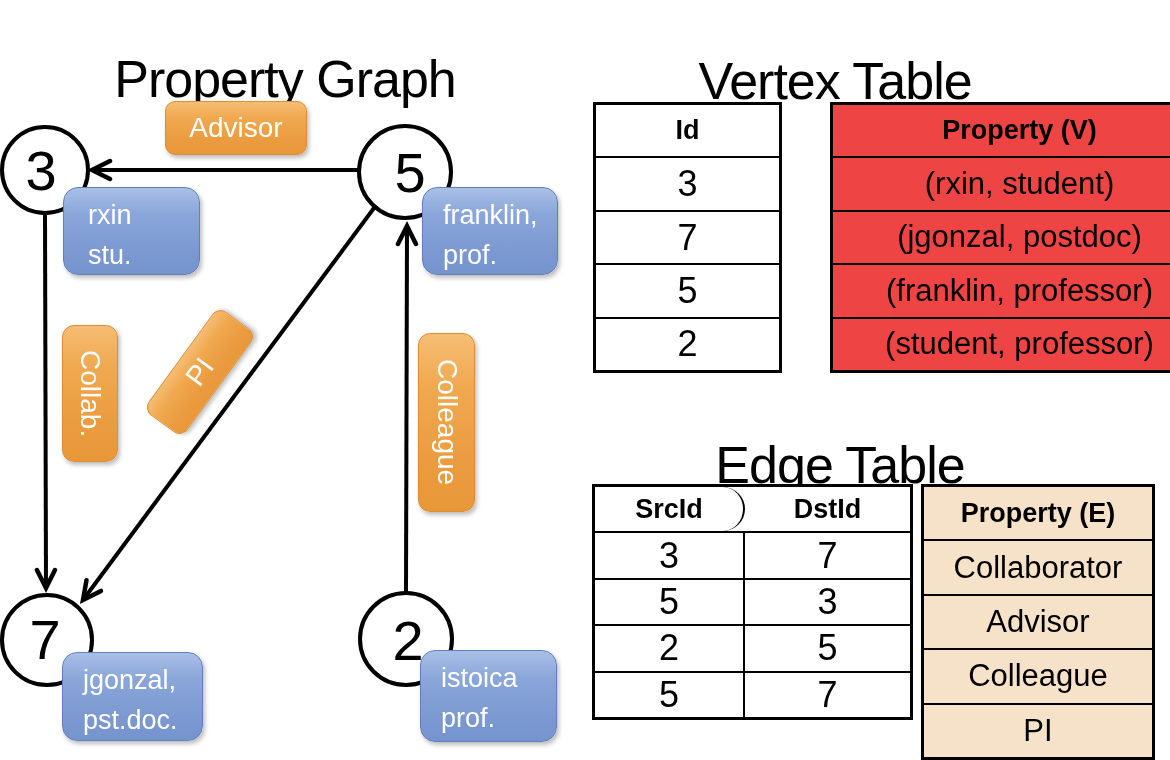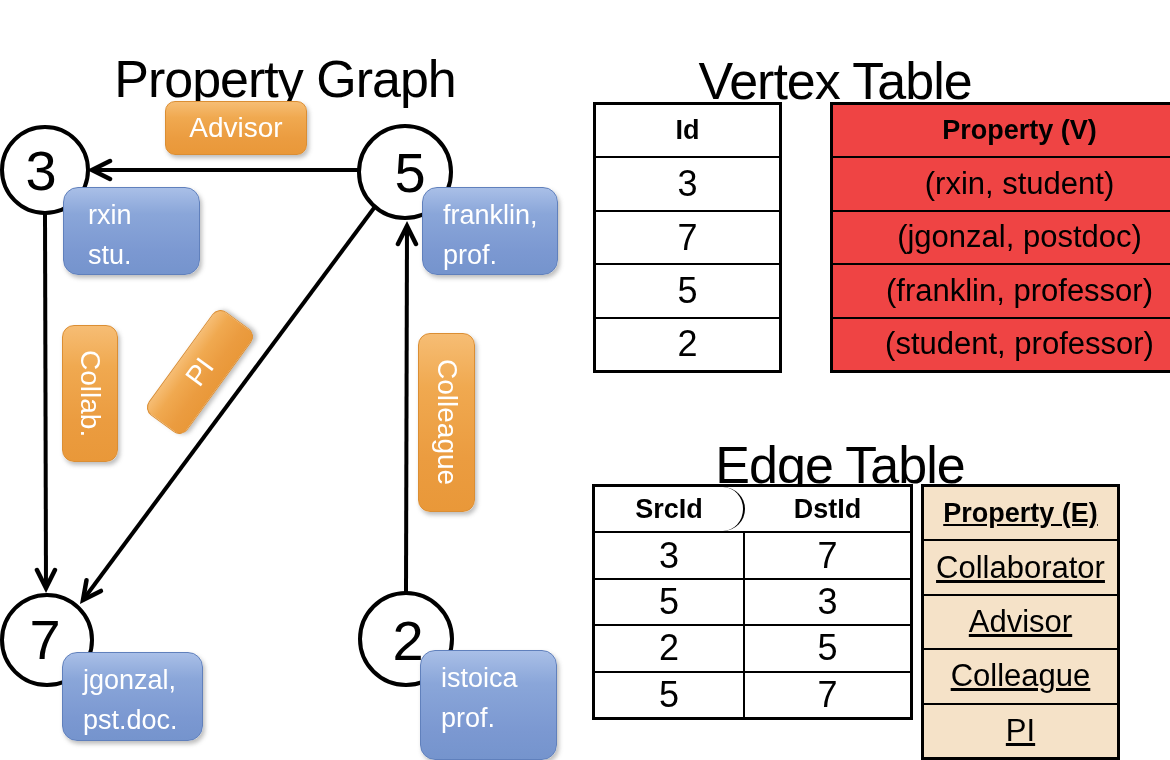--- a/index.html
+++ b/index.html
@@ -44,21 +44,21 @@
   .tnum{font-size:36px;font-weight:300;}
   .tprop{font-size:31px;font-weight:300;}
   .vt-id{left:593px;top:102px;width:189px;height:271px;background:#fff;}
   .vt-prop{left:830px;top:102px;width:379px;height:271px;background:#ef4444;justify-content:flex-end;}
   .et-left{left:592px;top:484px;width:321px;height:236px;background:#fff;
            border:3px solid #000;box-sizing:border-box;display:flex;flex-direction:column;position:absolute;}
   .et-row{flex:1;display:flex;}
   .et-row + .et-row{border-top:2.5px solid #000;}
   .et-src{width:148px;border-right:2.5px solid #000;display:flex;align-items:center;justify-content:center;}
   .et-dst{flex:1;display:flex;align-items:center;justify-content:center;}
-  .et-prop{left:921px;top:484px;width:199px;height:276px;background:#f5e2c8;text-decoration:underline;}
+  .et-prop{left:921px;top:484px;width:234px;height:276px;background:#f5e2c8;}
 </style>
 </head>
 <body>
 
 <div class="canvas">
 
   <div class="title title-graph">Property Graph</div>
   <div class="title title-vertex">Vertex Table</div>
   <div class="title title-edge">Edge Table</div>
 
@@ -88,21 +88,21 @@
     <div>stu.</div>
   </div>
   <div class="pbox" style="left:422px;top:187px;width:136px;height:88px;">
     <div>franklin,</div>
     <div>prof.</div>
   </div>
   <div class="pbox" style="left:62px;top:652px;width:141px;height:89px;">
     <div>jgonzal,</div>
     <div>pst.doc.</div>
   </div>
-  <div class="pbox" style="left:420px;top:650px;width:137px;height:110px;">
+  <div class="pbox" style="left:420px;top:650px;width:137px;height:92px;">
     <div>istoica</div>
     <div>prof.</div>
   </div>
 
   <div class="epill" style="left:165px;top:101px;width:142px;height:54px;">Advisor</div>
   <div class="epill" style="left:62px;top:325px;width:56px;height:137px;border-radius:12px;">
     <span class="vtext">Collab.</span>
   </div>
   <div class="epill pi-pill" style="left:136px;top:348px;width:128px;height:48px;">PI</div>
   <div class="epill" style="left:418px;top:333px;width:57px;height:179px;border-radius:12px;">

